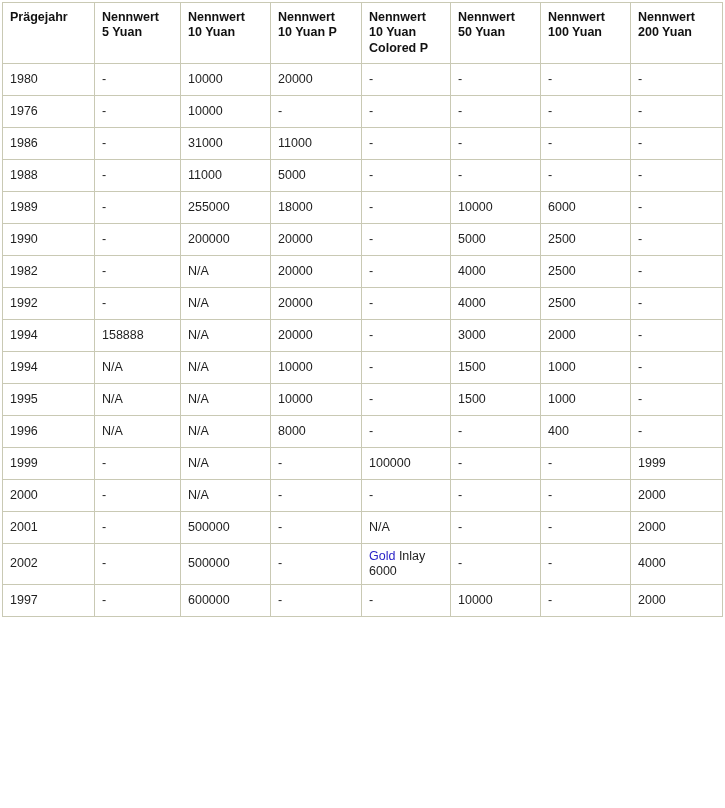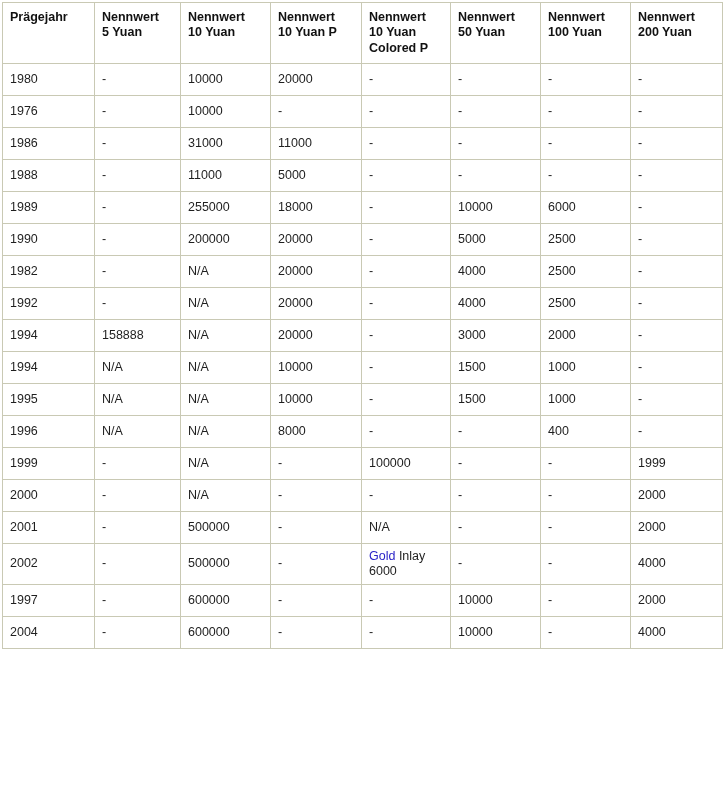--- a/index.html
+++ b/index.html
@@ -260,25 +260,15 @@
         <tr>
           <td>1997</td>
           <td>-</td>
           <td>600000</td>
           <td>-</td>
           <td>-</td>
           <td>10000</td>
           <td>-</td>
           <td>2000</td>
         </tr>
-        <tr>
-          <td>2004</td>
-          <td>-</td>
-          <td>600000</td>
-          <td>-</td>
-          <td>-</td>
-          <td>10000</td>
-          <td>-</td>
-          <td>4000</td>
-        </tr>
       </tbody>
   </table>
 </div>
 
 </body></html>

